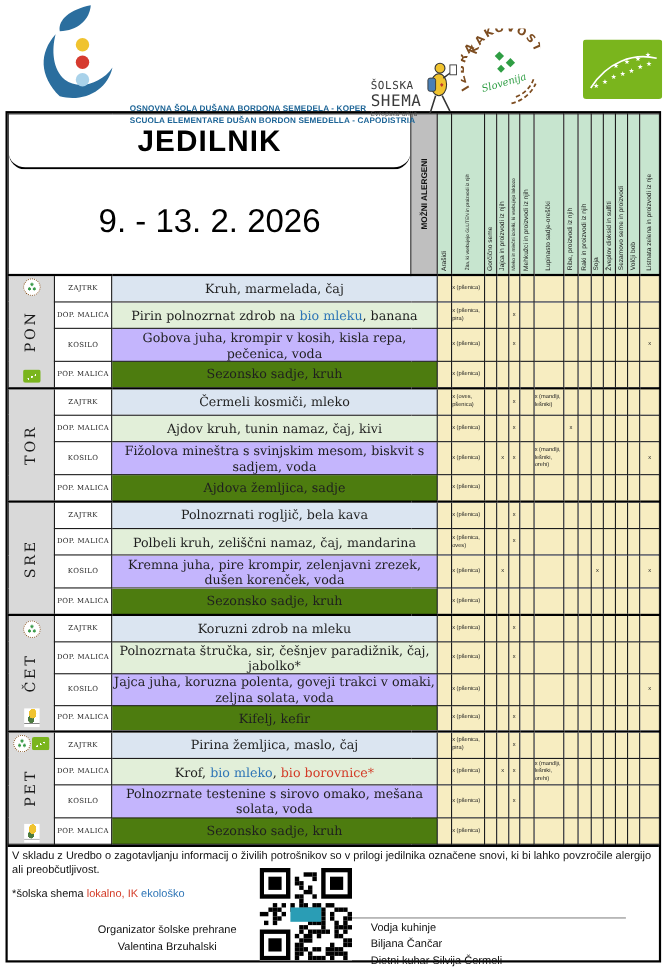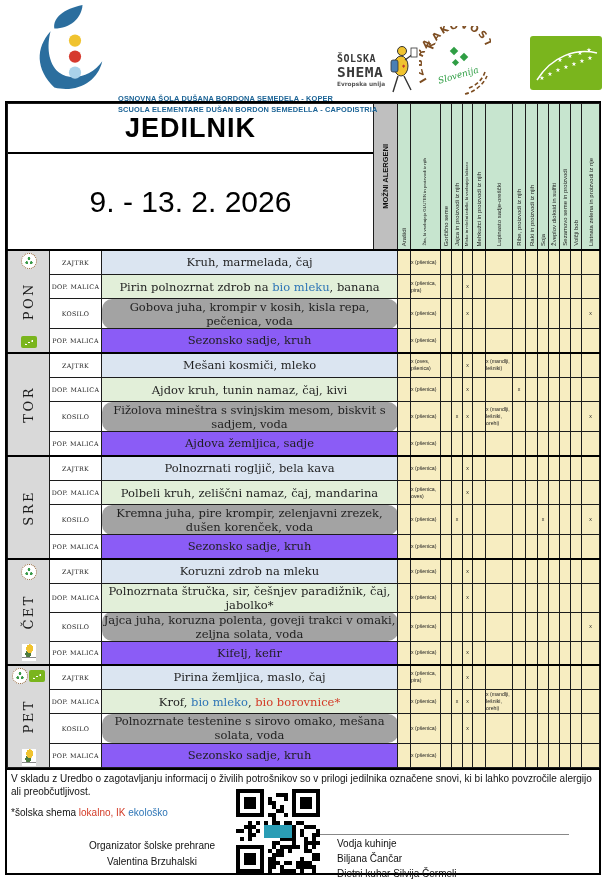--- a/index.html
+++ b/index.html
@@ -4,37 +4,37 @@
 <style>
   html,body { margin:0; padding:0; background:#fff; }
   body { width:606px; height:888px; font-family:"Liberation Sans",sans-serif; }
   .page { position:relative; width:606px; height:888px; overflow:hidden; background:#fff; }
 
   
   .logo-strip { position:relative; height:100px; }
   .school-logo { position:absolute; left:28px; top:3px; width:94px; height:94px; }
   .school-name { position:absolute; left:118px; top:61px; color:#1c6496; font-weight:bold;
                  font-size:7.4px; line-height:1.5; letter-spacing:0.15px; white-space:nowrap;margin-top:32px; }
-  .ss-logo { position:absolute; left:337px; top:44px; display:flex; align-items:center;font-weight:bold; }
+  .ss-logo { position:absolute; left:337px; top:55px; display:flex; align-items:flex-end; }
   .ss-text { font-family:"DejaVu Sans Mono",monospace; color:#3a3a3a; text-align:left; }
   .ss-l1 { font-size:10px; letter-spacing:0.5px; }
   .ss-l2 { font-size:14.5px; letter-spacing:0.5px; }
   .ss-l3 { font-family:"DejaVu Sans",sans-serif; font-size:5.8px; color:#555; margin-top:1px; }
   .ik-logo { position:absolute; left:419px; top:26px; width:72px; height:72px; }
   .eu-logo { position:absolute; left:530px; top:36px; width:72px; height:54px; }
 
   
   .frame { margin:1px 5px 0 5px; border:2px solid #000; }
   table.menu { border-collapse:collapse; table-layout:fixed; width:592px; }
   table.menu td { border:1px solid #1c1c1c; padding:0; overflow:hidden; }
 
   
   .title-cell { background:#fff; }
   .title-box { height:48px; border-bottom:2px solid #000; display:flex; align-items:center;
-               justify-content:center; font-size:27px; font-weight:bold; letter-spacing:1px; color:#000; }
+               justify-content:center; font-size:27px; font-weight:bold; letter-spacing:1px; color:#000;border-radius:15px; }
   .date-box { height:95px; display:flex; align-items:center; justify-content:center;
               font-size:30px; color:#000; }
   .vtext { writing-mode:vertical-rl; transform:rotate(180deg); }
   .mozni-cell { background:#bfbfbf; text-align:center; vertical-align:middle; }
   .mozni-cell .vtext { font-size:7.5px; font-weight:bold; color:#111; margin:0 auto; }
   .allergen-h { background:#c7e5cf; vertical-align:bottom; text-align:center; }
   .allergen-h .vtext { font-size:6px; line-height:1; color:#1a1a1a; margin:2px auto 3px auto; }
   .allergen-h .vsmall { font-size:4.4px; }
 
   
@@ -56,21 +56,21 @@
   .mini-ss { width:14px; height:17px; background:#fff;
              background-image:radial-gradient(ellipse 3.5px 4.5px at 55% 28%, #f0c32f 96%, transparent),
                               radial-gradient(ellipse 3px 3.5px at 45% 58%, #4c7a3f 96%, transparent),
                               linear-gradient(transparent 78%, #888 79%, #888 83%, transparent 84%); }
 
   .meal-label { background:#fff; font-family:"DejaVu Serif",serif; font-size:6.3px; text-align:center;
                 color:#222; letter-spacing:0.3px; }
   .dish { font-family:"DejaVu Serif",serif; font-size:11.5px; line-height:1.22; text-align:center;
           color:#1f1f1f; padding:1px 8px; }
   .bg0 { background:#dbe5f1; } .bg1 { background:#e2efd9; }
-  .bg2 { background:#a3a3a3;border-radius:10px; } .bg3 { background:#8b5cf6; }
+  .bg2 { background:#c4b5fd; } .bg3 { background:#4d7c0f; }
   .t-blue { color:var(--bio-blue,#2e75b6); }
   .t-red  { color:var(--lok-red,#d33b27); }
   .mark { background:#f7edc1; font-size:5.2px; color:#222; text-align:center; vertical-align:middle; line-height:1.35; }
   .mark-wide { text-align:left; padding:1px 2px; }
 
   
   .footer { position:relative; height:103px; border-top:2px solid #000; font-size:10px; color:#111; }
   .notes { padding:2px 4px 0 4px; line-height:1.32; }
   .legend { padding:9px 4px 0 4px; }
   .hline { position:absolute; left:296px; top:64px; width:266px; border-top:1px solid #888; }
@@ -305,21 +305,21 @@
           </tr>
           <tr class="meal-row day-start">
             <td rowspan="4" class="day-cell">
               <div class="day-inner">
                 <div class="logo-slot"></div>
                 <div class="day-label">TOR</div>
                 <div class="logo-slot"></div>
               </div>
             </td>
             <td class="meal-label">ZAJTRK</td>
-            <td colspan="2" class="dish bg0"><span>Mešani kosmiči, mleko</span></td>
+            <td colspan="2" class="dish bg0"><span>Čermeli kosmiči, mleko</span></td>
             <td class="mark"></td>
             <td class="mark mark-wide">x (oves, pšenica)</td>
             <td class="mark"></td>
             <td class="mark"></td>
             <td class="mark">x</td>
             <td class="mark"></td>
             <td class="mark mark-wide">x (mandlji, lešniki)</td>
             <td class="mark"></td>
             <td class="mark"></td>
             <td class="mark"></td>

